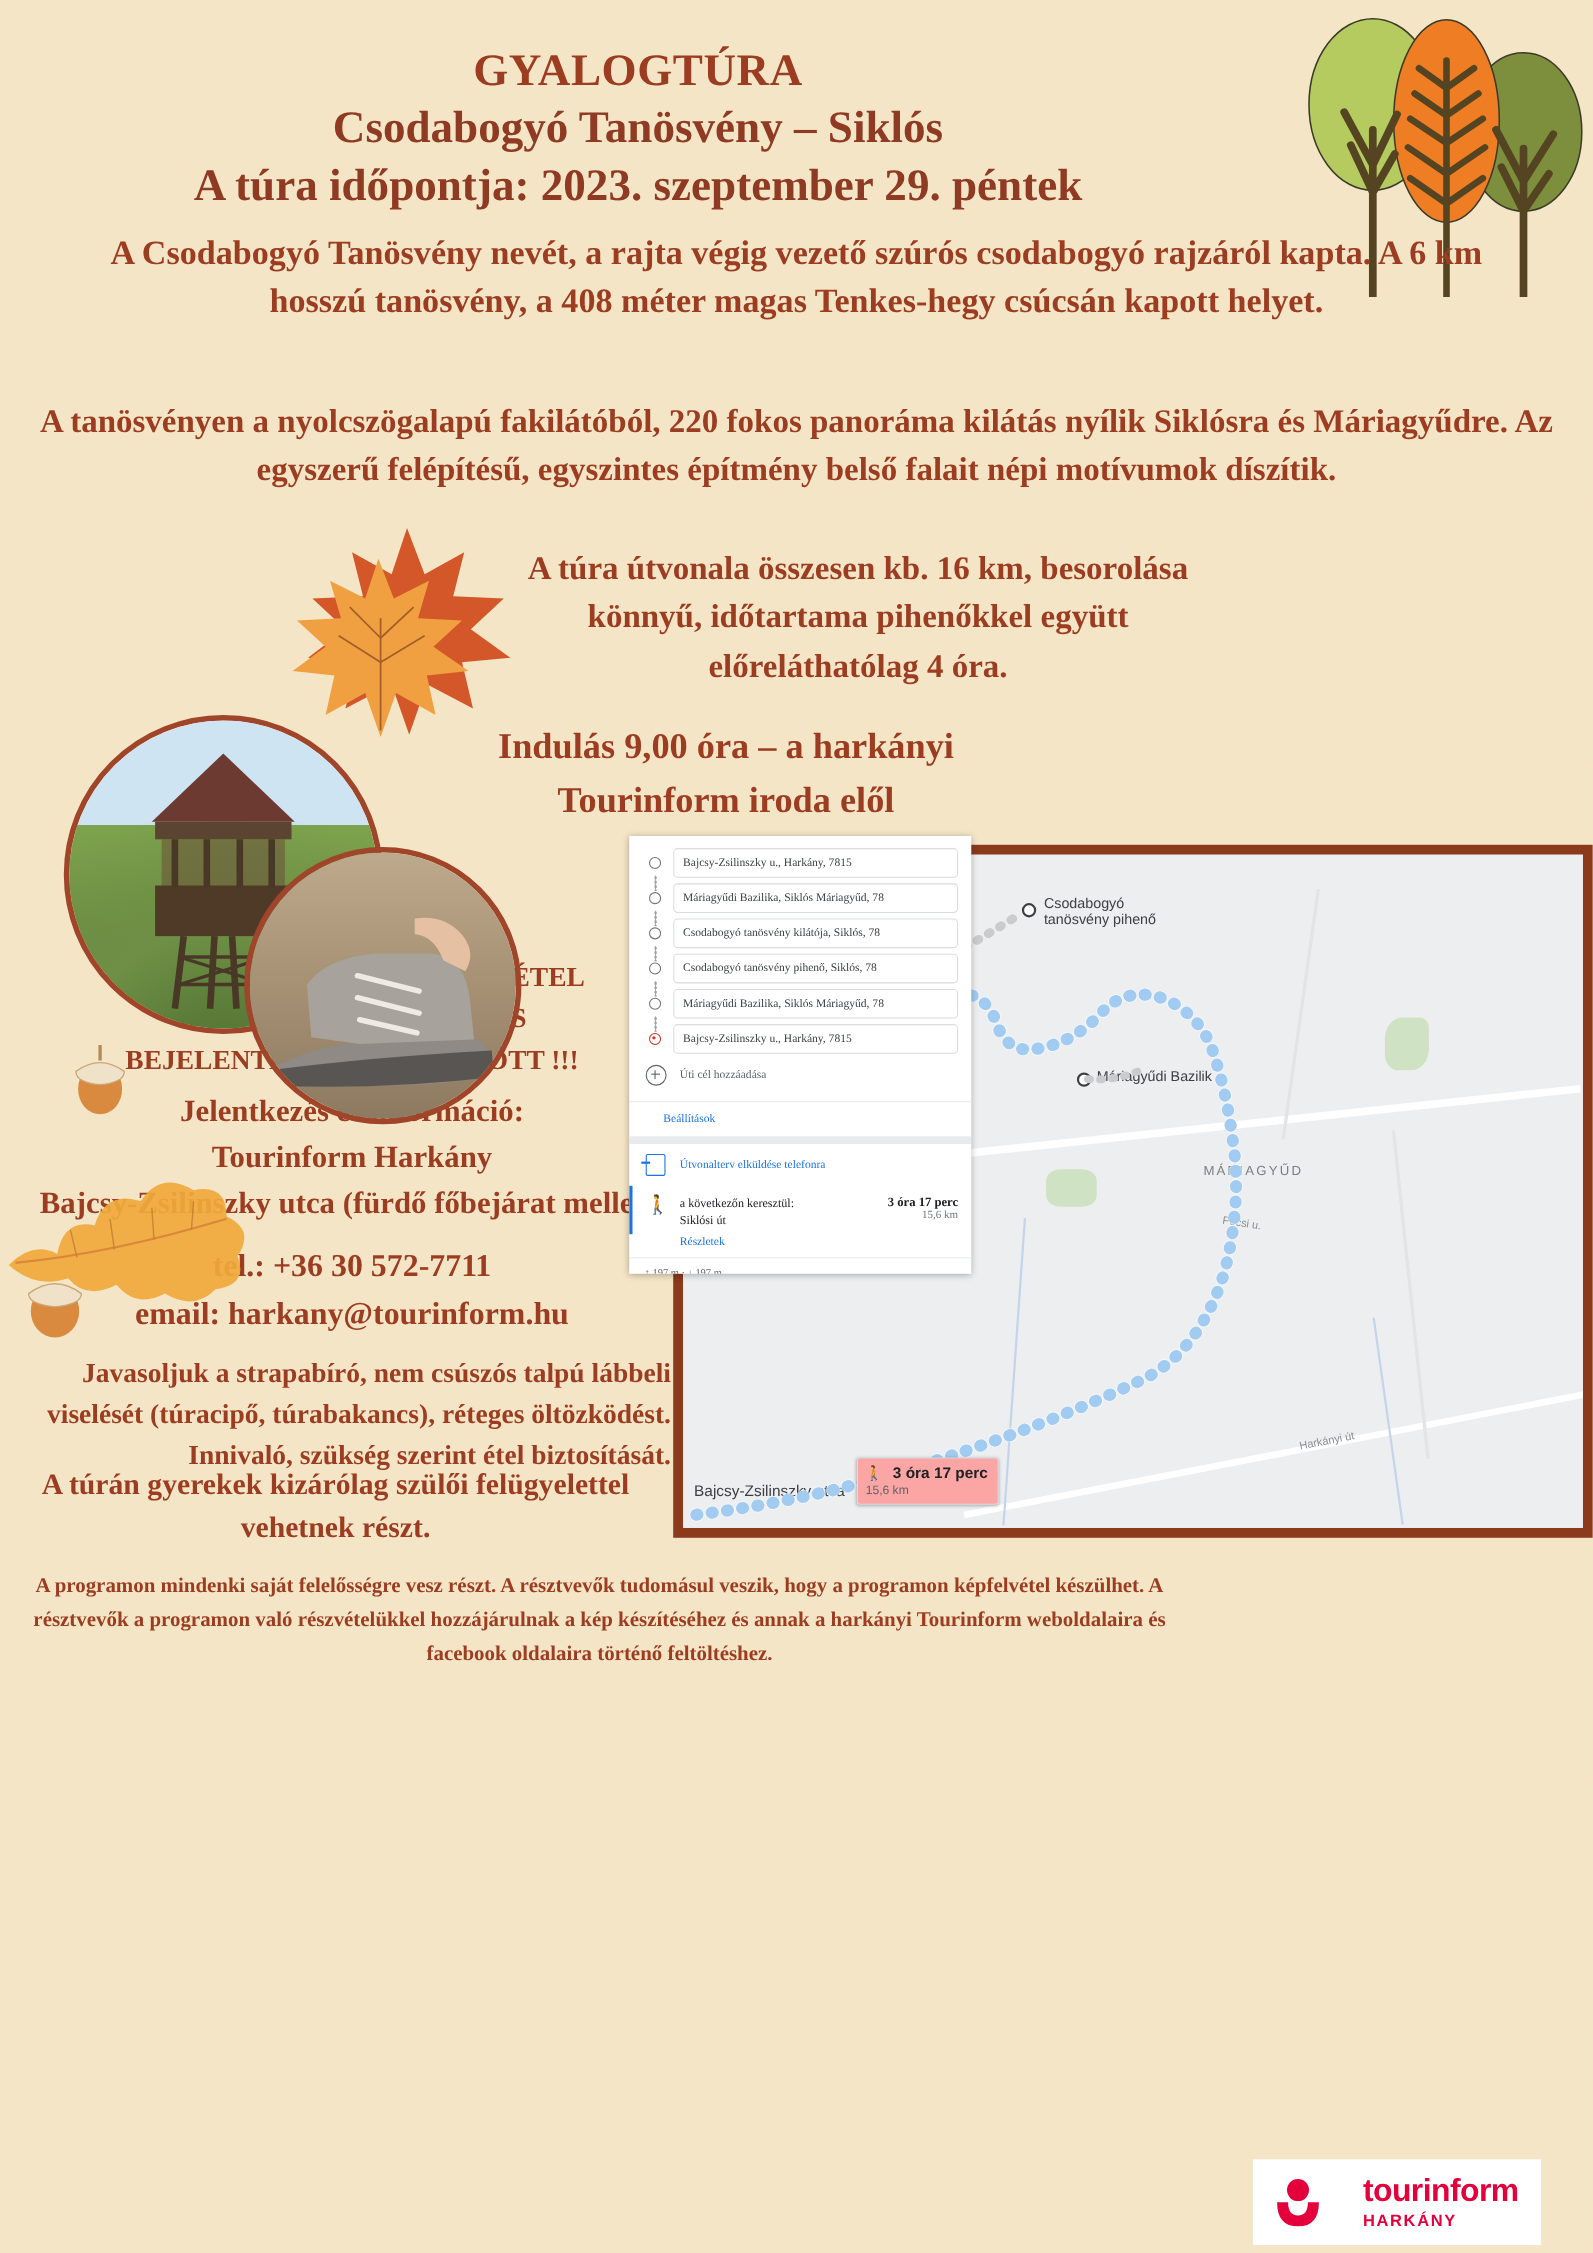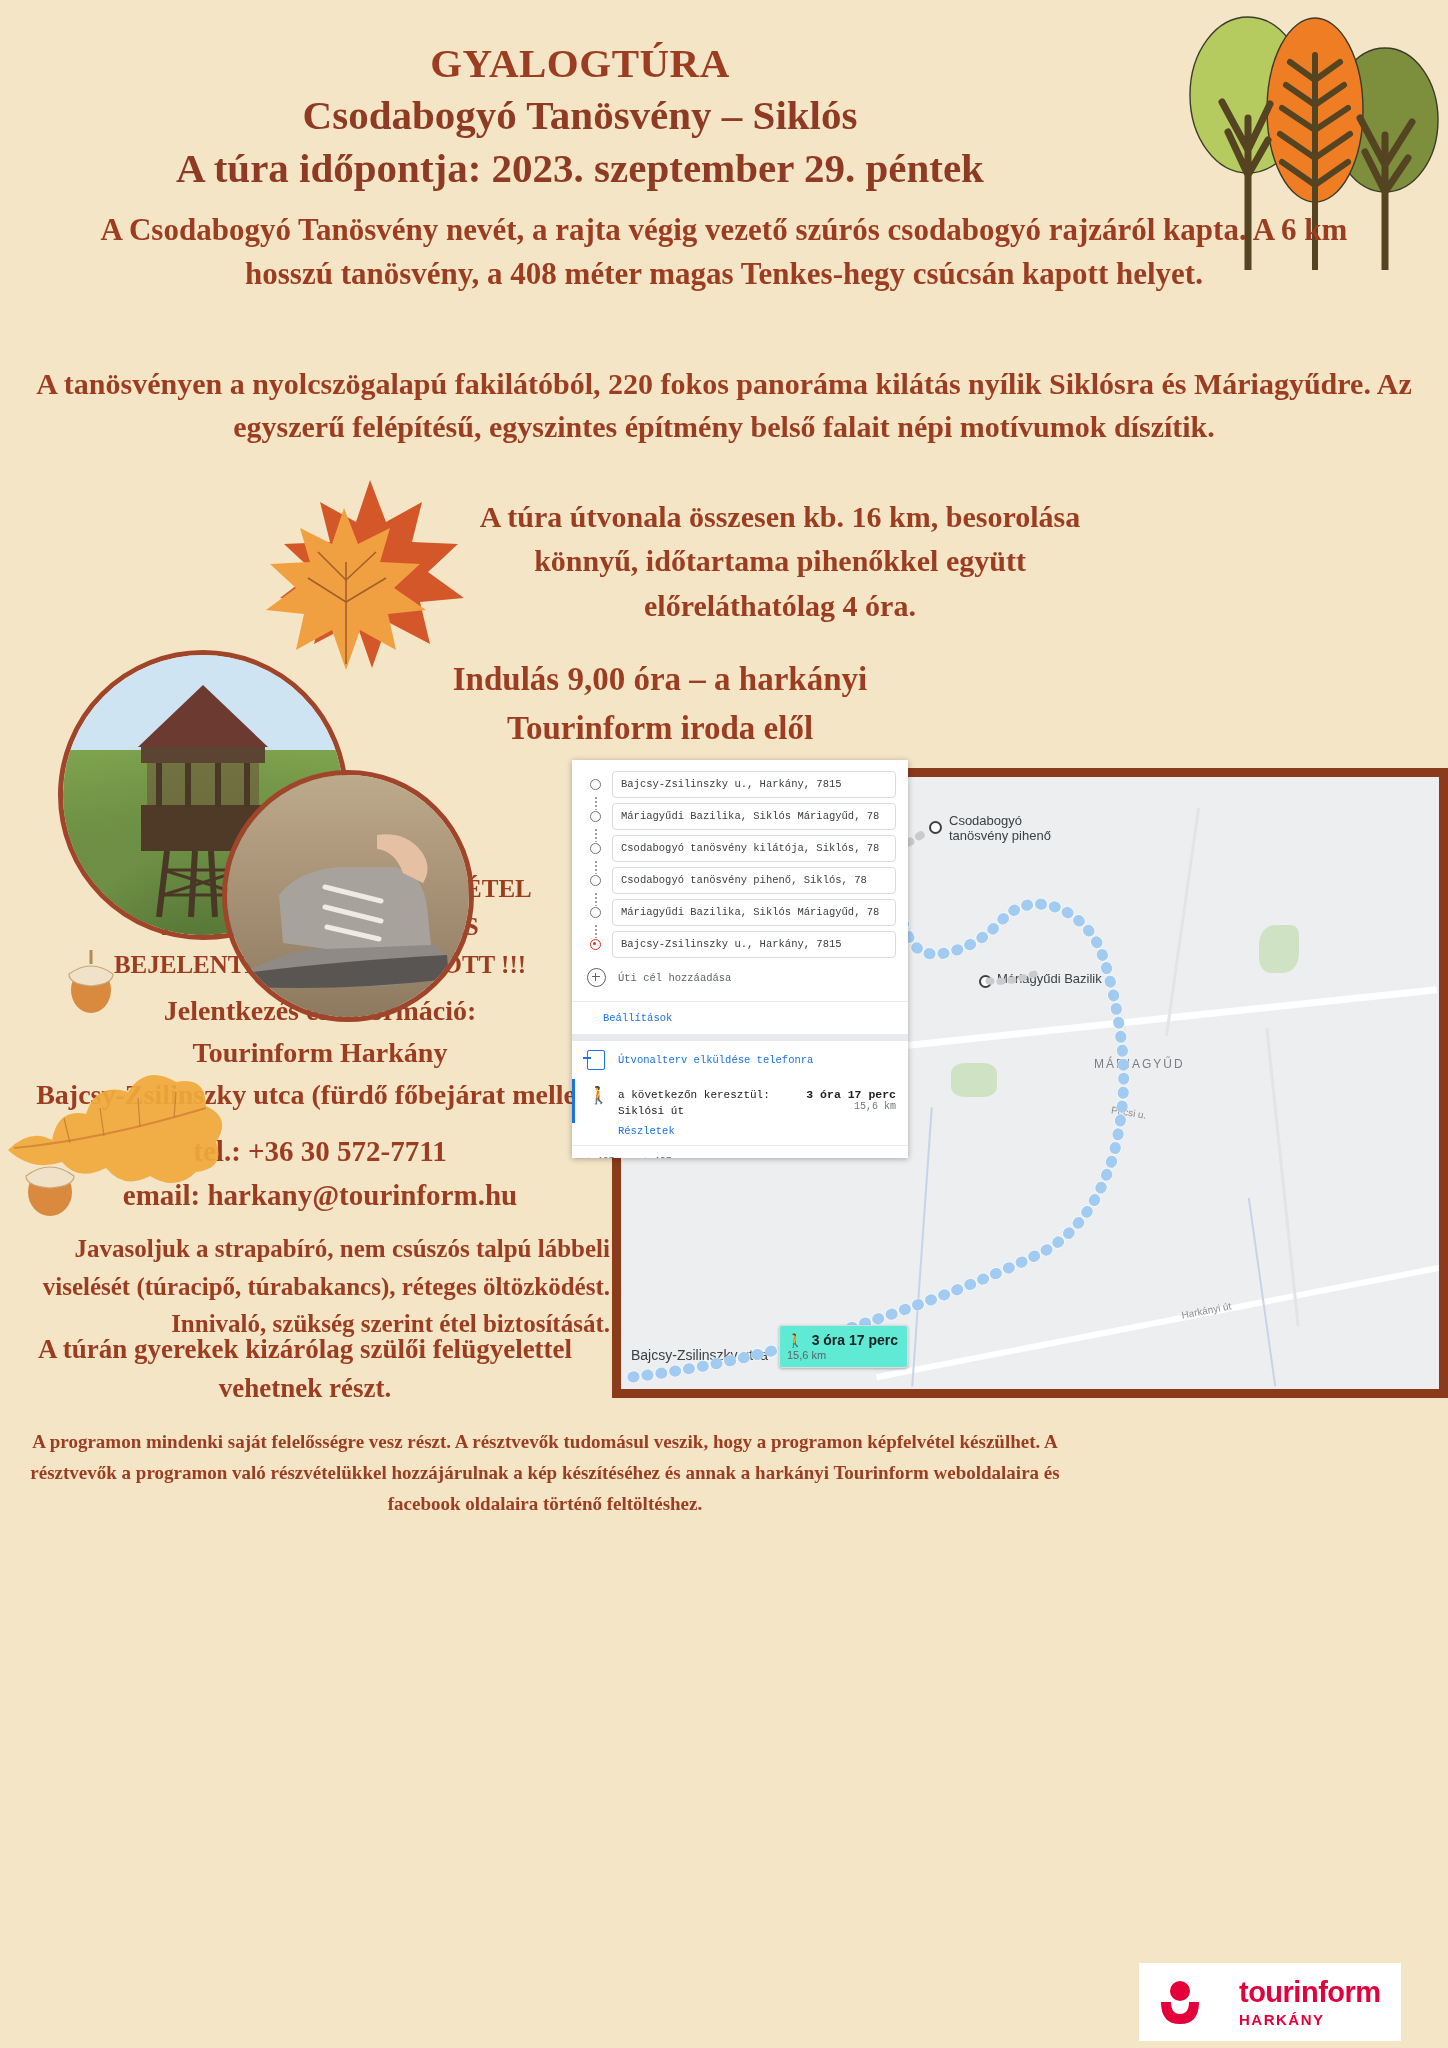--- a/index.html
+++ b/index.html
@@ -68,30 +68,30 @@
   .roadwhite{position:absolute;background:#ffffff;}
   .roadfaint{position:absolute;background:#e2e4e6;}
   .river{position:absolute;background:#c5d4e8;}
   .greenpatch{position:absolute;background:#cfe3c4;}
   .maplabel{position:absolute;font-family:"Liberation Sans",sans-serif;color:#4a4a4a;}
   .placelabel{font-size:13px;color:#3c4043;line-height:1.18;}
   .townlabel{font-size:12px;letter-spacing:2px;color:#7a7d81;}
   .roadlabel{font-size:10px;color:#8b8e92;}
   .marker{position:absolute;width:13px;height:13px;border-radius:50%;
           border:2.6px solid #3c4043;background:#fff;box-sizing:border-box;}
-  .duration-chip{position:absolute;background:#5eead4;border:1px solid #dadce0;
+  .duration-chip{position:absolute;background:#fca5a5;border:1px solid #dadce0;
                  border-radius:3px;box-shadow:0 1px 3px rgba(0,0,0,.28);
                  font-family:"Liberation Sans",sans-serif;padding:5px 9px 6px 7px;}
   .duration-chip .t{font-size:14px;color:#202124;font-weight:bold;}
   .duration-chip .d{font-size:11px;color:#5f6368;}
 
   
-  .panel{position:absolute;left:-40px;top:-8px;width:336px;height:398px;
+  .panel{position:absolute;left:-40px;top:-8px;width:311px;height:398px;
          background:#fff;box-shadow:0 1px 6px rgba(0,0,0,.30);
-         font-family:Liberation Mono, monospace;overflow:hidden;}
+         font-family:Liberation Serif, serif;overflow:hidden;}
   .wplist{padding:10px 0 4px 0;position:relative;}
   .wprow{display:flex;align-items:center;height:28px;margin:0 0 4px 0;padding:0 12px 0 18px;}
   .wpdot{width:11px;height:11px;border-radius:50%;border:1.6px solid #70757a;
          background:#fff;box-sizing:border-box;flex:0 0 auto;margin-right:11px;}
   .wpdot.dest{border-color:#d93025;position:relative;}
   .wpdot.dest::after{content:"";position:absolute;left:2px;top:2px;width:3px;height:3px;
                      border-radius:50%;background:#d93025;}
   .wpfield{flex:1;height:25px;border:1px solid #dadce0;border-radius:4px;
            display:flex;align-items:center;padding:0 8px;overflow:hidden;white-space:nowrap;
            font-size:10.5px;color:#3c4043;}

